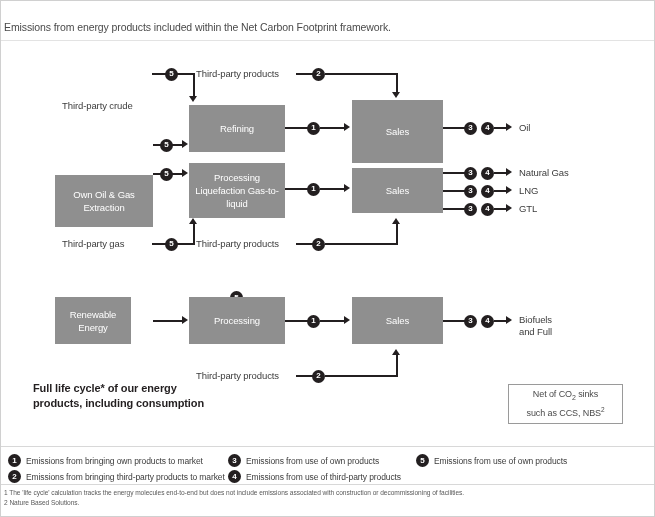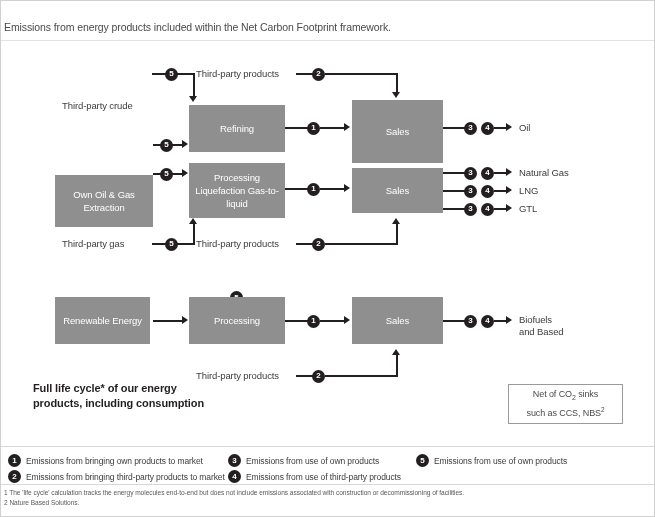--- a/index.html
+++ b/index.html
@@ -272,21 +272,21 @@
   <div class="abs vline" style="left:193.4px; top:224px; height:20.8px;"></div>
   <div class="abs arrow-u" style="left:189.2px; top:218px;"></div>
 
   <div class="abs flowlabel" style="left:196px; top:238px;">Third-party products</div>
   <div class="abs hline" style="left:296px; top:243.2px; width:17px;"></div>
   <div class="abs badge" style="left:312px; top:237.5px;">2</div>
   <div class="abs hline" style="left:325px; top:243.2px; width:73px;"></div>
   <div class="abs vline" style="left:396.4px; top:224px; height:20.8px;"></div>
   <div class="abs arrow-u" style="left:392.2px; top:218px;"></div>
 
-  <div class="abs pbox" style="left:55px; top:297px; width:95px; height:47px;">
+  <div class="abs pbox" style="left:55px; top:297px; width:76px; height:47px;">
     <span>Renewable Energy</span>
   </div>
 
   <div class="abs hline" style="left:153px; top:320.2px; width:30px;"></div>
   <div class="abs arrow-r" style="left:182px; top:316px;"></div>
 
   <div class="abs badge" style="left:230px; top:291px;">5</div>
 
   <div class="abs pbox" style="left:189px; top:297px; width:96px; height:47px;">
     <span>Processing</span>
@@ -301,21 +301,21 @@
     <span>Sales</span>
   </div>
 
   <div class="abs hline" style="left:443px; top:320.2px; width:22px;"></div>
   <div class="abs badge" style="left:464px; top:314.5px;">3</div>
   <div class="abs badge" style="left:481px; top:314.5px;">4</div>
   <div class="abs hline" style="left:494px; top:320.2px; width:13px;"></div>
   <div class="abs arrow-r" style="left:506px; top:316px;"></div>
   <div class="abs outlabel" style="left:519px; top:314px;">
     <div>Biofuels</div>
-    <div>and Based</div>
+    <div>and Full</div>
   </div>
 
   <div class="abs flowlabel" style="left:196px; top:370px;">Third-party products</div>
   <div class="abs hline" style="left:296px; top:375.2px; width:17px;"></div>
   <div class="abs badge" style="left:312px; top:369.5px;">2</div>
   <div class="abs hline" style="left:325px; top:375.2px; width:73px;"></div>
   <div class="abs vline" style="left:396.4px; top:355px; height:21.8px;"></div>
   <div class="abs arrow-u" style="left:392.2px; top:349px;"></div>
 
   <div class="abs" id="lifecycle">

